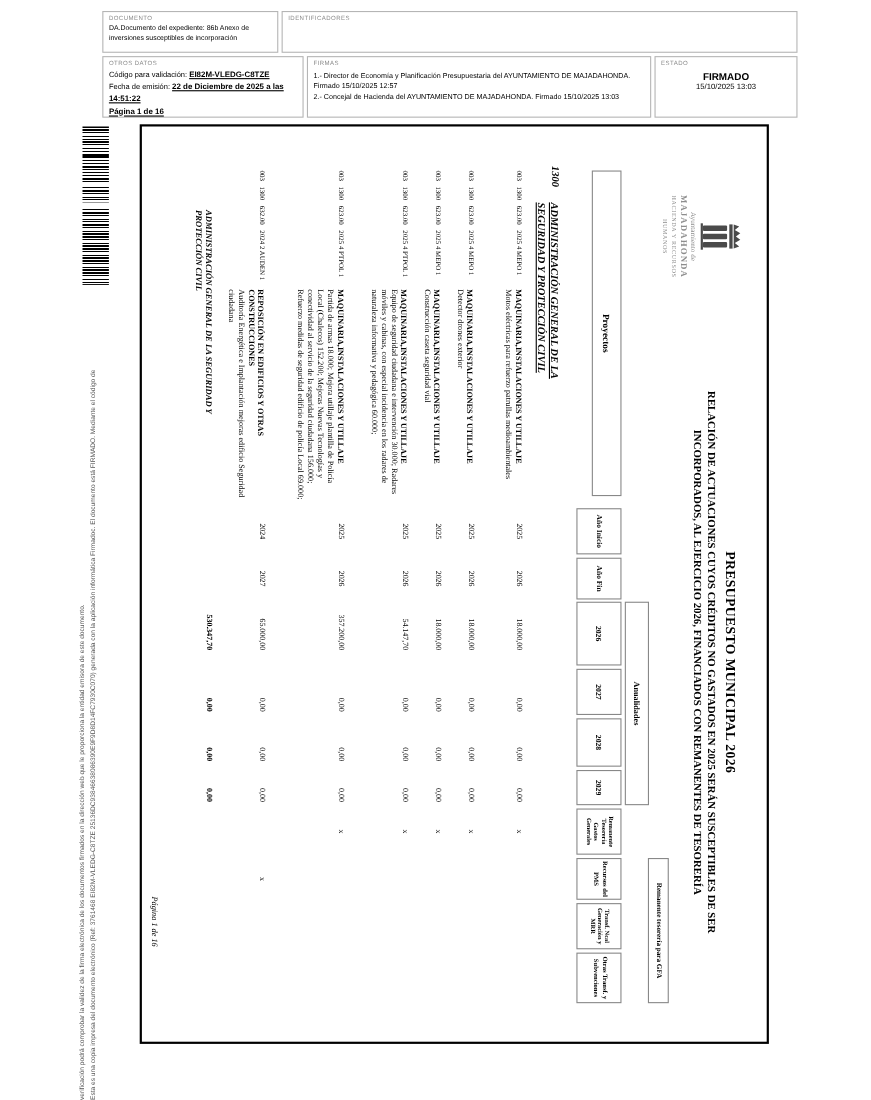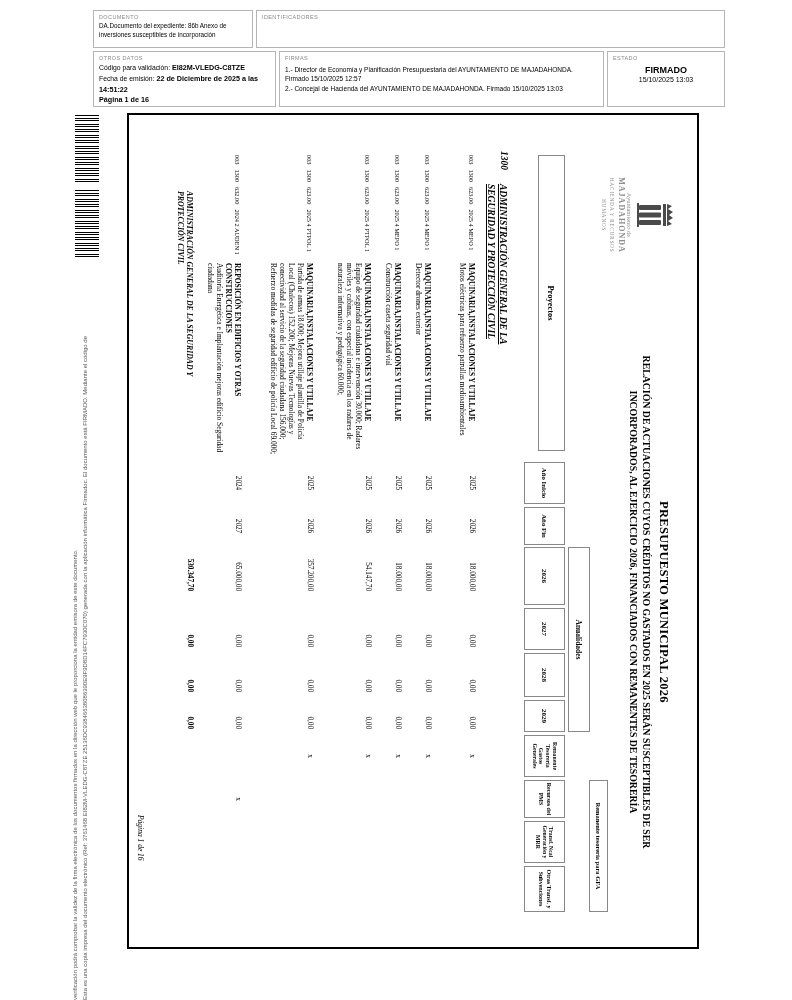--- a/index.html
+++ b/index.html
@@ -8,24 +8,24 @@
 
   
   .meta{position:absolute;left:93px;top:10px;width:632px;}
   .meta .row{display:flex;gap:3px;margin-bottom:3px;}
   .cell{border:1px solid #b5b5b5;background:#fff;position:relative;padding:3px 5px 2px 5px;box-sizing:border-box;}
   .cell .lbl{font-size:5.5px;color:#8a8a8a;letter-spacing:.4px;display:block;margin-bottom:2px;}
   .doc-cell{width:160px;height:38px;}
   .id-cell{flex:1;height:38px;}
   .otros-cell{width:183px;height:56px;font-size:7px;}
   .firmas-cell{flex:1;height:56px;font-size:6.5px;line-height:1.45;}
-  .estado-cell{width:118px;height:56px;text-align:center;}
+  .estado-cell{width:130px;height:56px;text-align:center;}
   .doc-text{font-size:6.3px;line-height:1.35;}
   .otros-line{font-size:6.8px;line-height:1.5;}
-  .otros-line b{font-size:7.2px;}
+  .otros-line b{font-size:7.2px;text-decoration:underline;}
   .estado-status{font-weight:bold;font-size:9px;margin-top:4px;}
   .estado-date{font-size:7px;margin-top:1px;}
 
   
   .barcode{position:absolute;left:75px;width:24px;height:69px;
     background:repeating-linear-gradient(to bottom,
       #000 0 1.2px,#fff 1.2px 2.6px,#000 2.6px 4.4px,#fff 4.4px 5.2px,
       #000 5.2px 6.2px,#fff 6.2px 8.8px,#000 8.8px 9.6px,#fff 9.6px 11px);}
   .bc1{top:115px;} .bc2{top:190px;}
   .side-text{position:absolute;font-size:6px;color:#555;white-space:nowrap;

